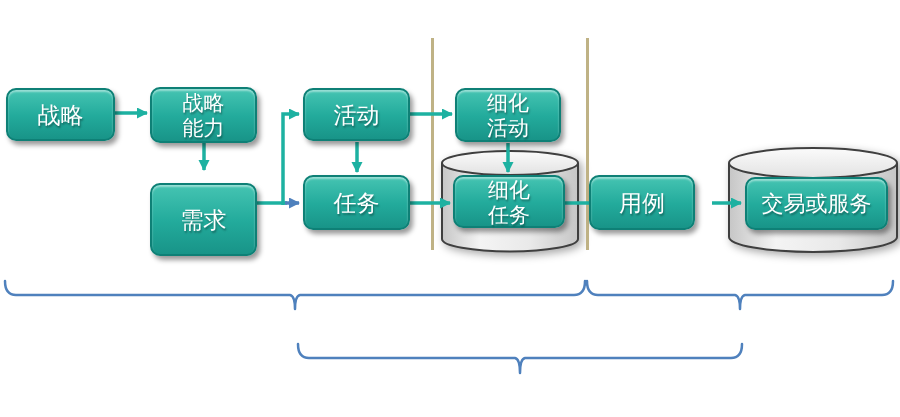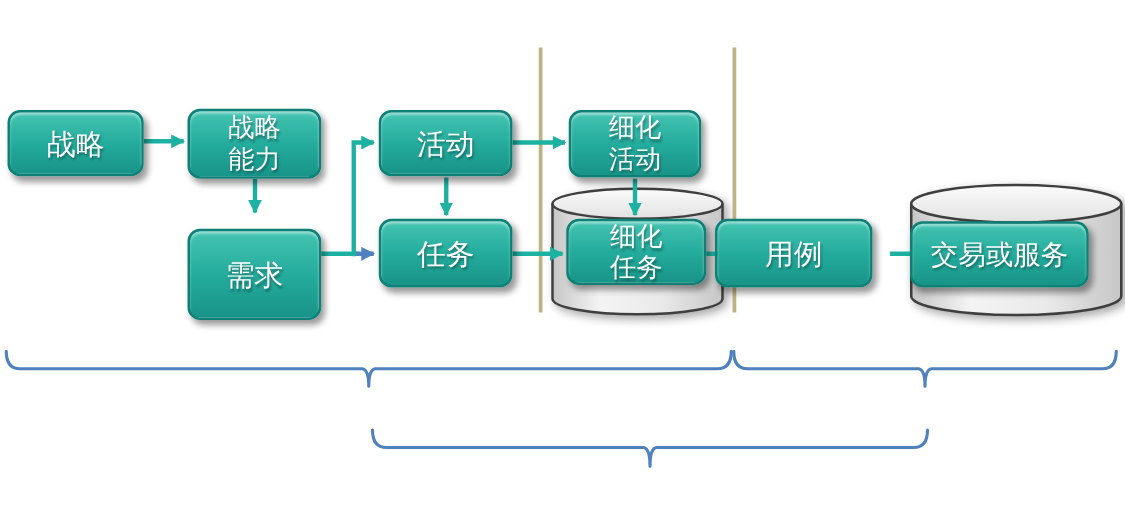--- a/index.html
+++ b/index.html
@@ -104,16 +104,16 @@
   <div class="node" style="left:6px;top:88px;width:109px;height:53px">战略</div>
   <div class="node two-line" style="left:150px;top:87px;width:107px;height:56px">战略
 能力</div>
   <div class="node" style="left:150px;top:183px;width:107px;height:73px">需求</div>
   <div class="node" style="left:303px;top:88px;width:107px;height:53px">活动</div>
   <div class="node" style="left:303px;top:175px;width:107px;height:55px">任务</div>
   <div class="node two-line" style="left:455px;top:88px;width:106px;height:54px">细化
 活动</div>
   <div class="node two-line" style="left:453px;top:175px;width:112px;height:53px">细化
 任务</div>
-  <div class="node" style="left:572px;top:175px;width:126px;height:55px">用例</div>
-  <div class="node wide" style="left:728px;top:177px;width:143px;height:53px">交易或服务</div>
+  <div class="node" style="left:589px;top:175px;width:106px;height:55px">用例</div>
+  <div class="node wide" style="left:745px;top:177px;width:143px;height:53px">交易或服务</div>
 
 </div>
 
 </body></html>

